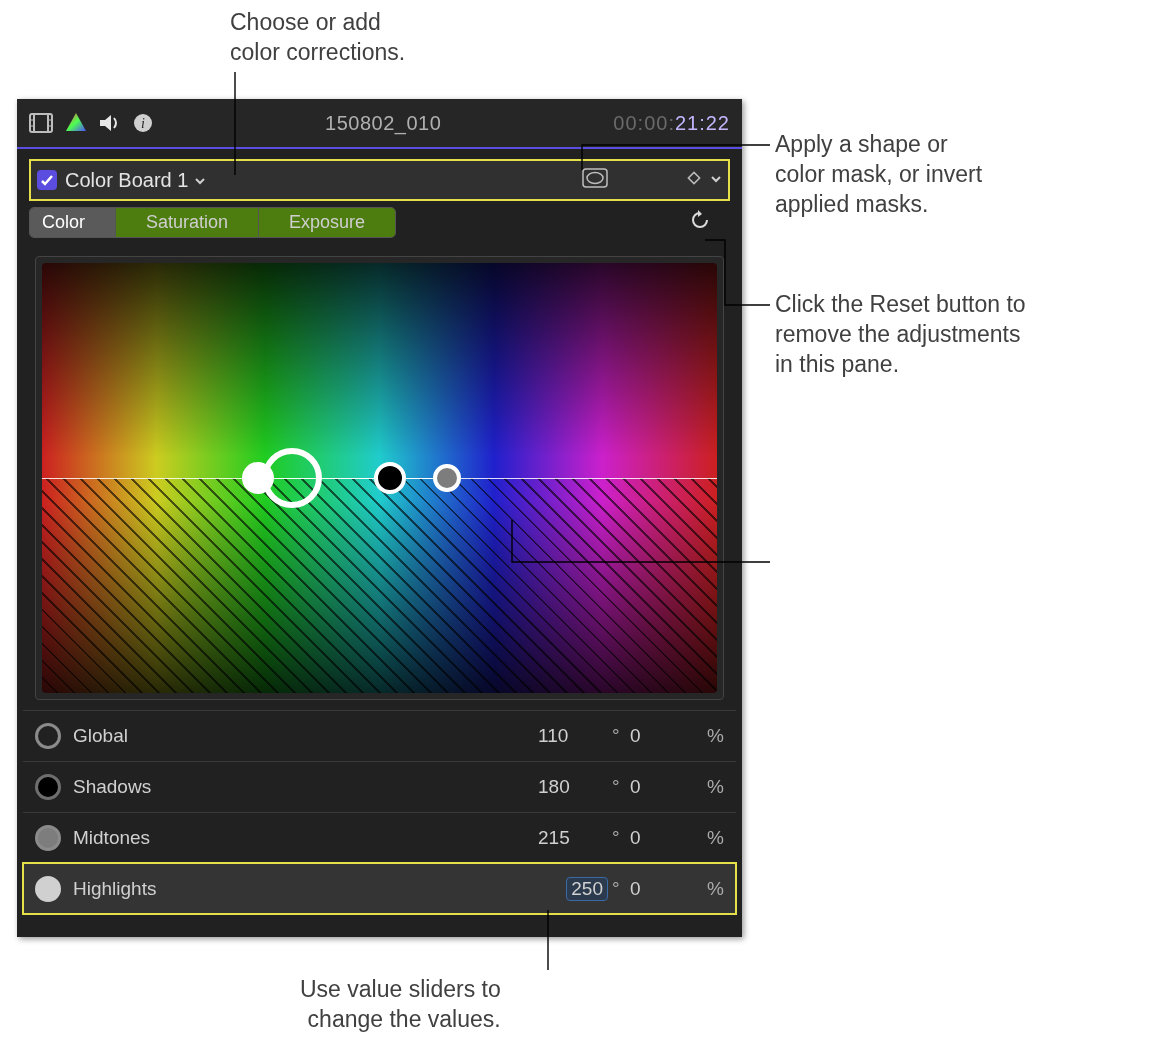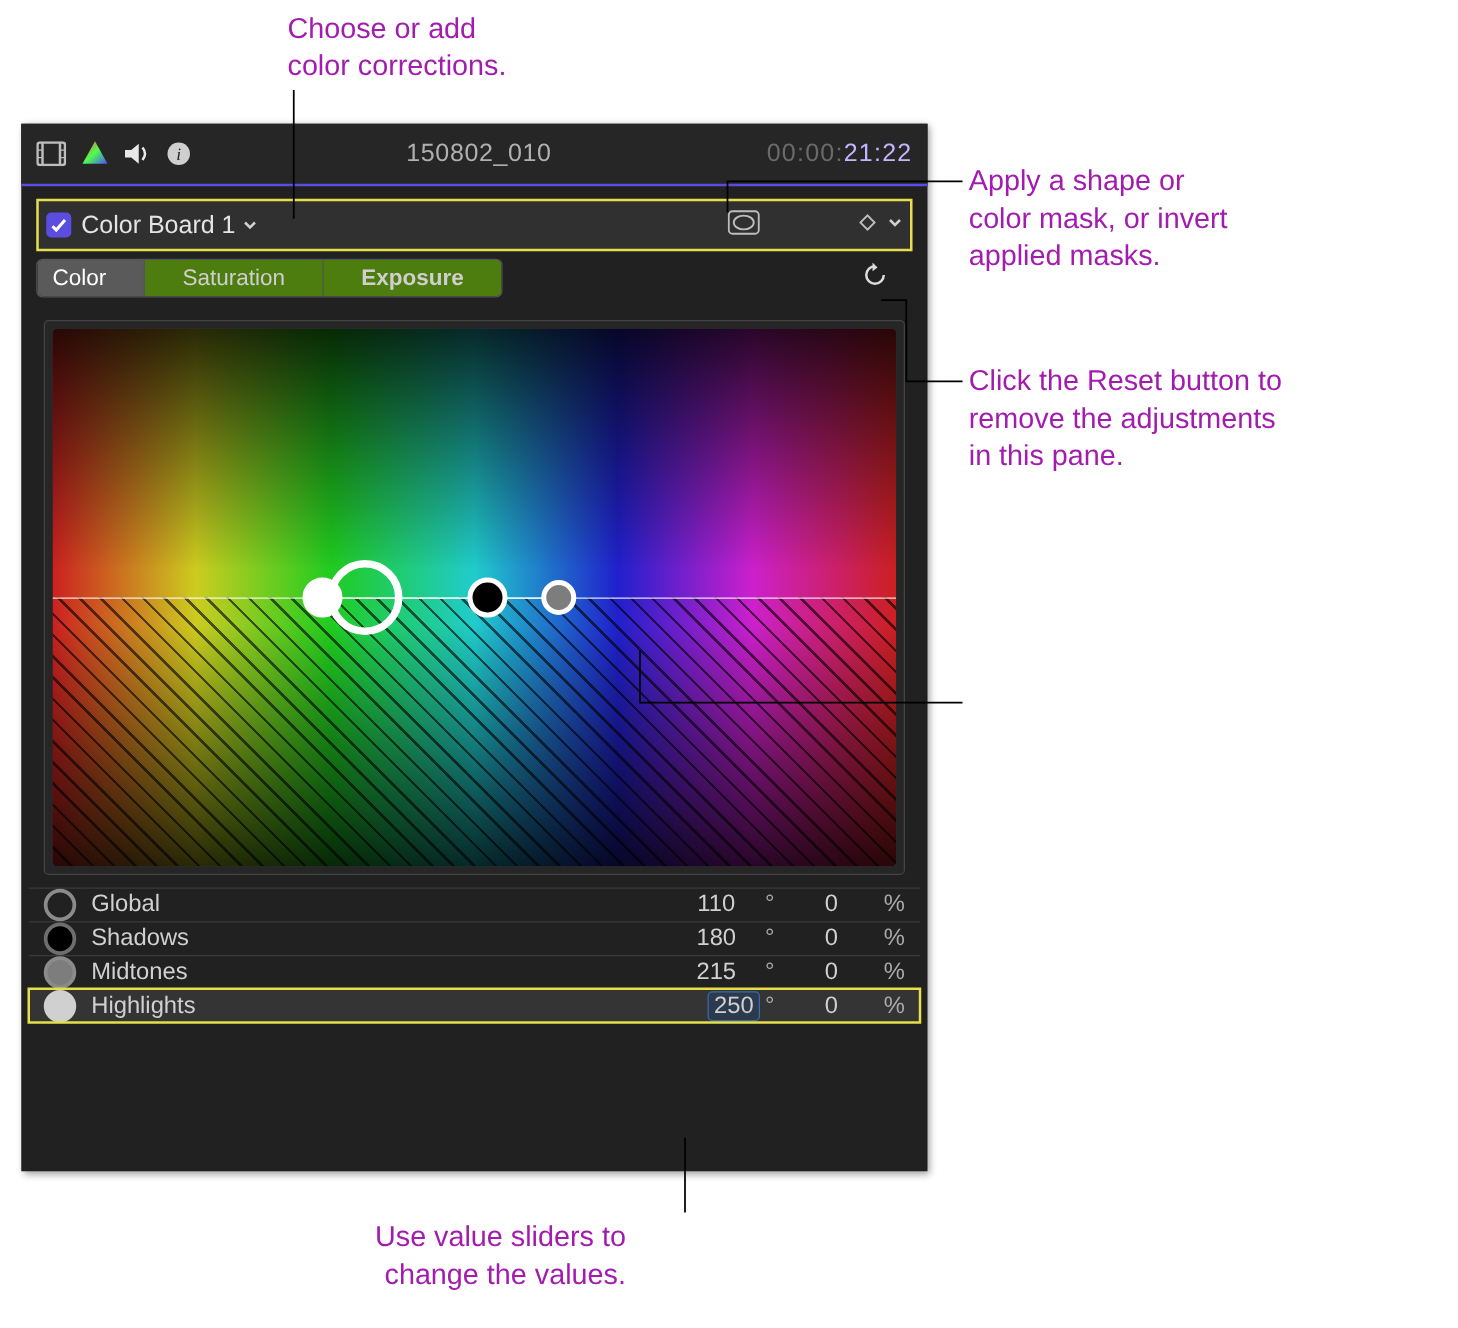--- a/index.html
+++ b/index.html
@@ -10,21 +10,21 @@
     width: 1166px;
     height: 1062px;
   }
   .stage {
     position: relative;
     width: 1166px;
     height: 1062px;
   }
   .callout {
     position: absolute;
-    color: #a21caf;
+    color: #404040;
     font-size: 23px;
     line-height: 1.3;
     font-weight: 400;
   }
   .callout .line { white-space: pre; }
 
   .panel {
     position: absolute;
     left: 17px;
     top: 99px;
@@ -85,21 +85,21 @@
     overflow: hidden;
     border: 1px solid #555;
   }
   .tab {
     padding: 4px 30px;
     font-size: 18px;
     background: #4d7c0f;
     color: #cfcfcf;
     border-right: 1px solid #555;
   }
-  .tab:last-child { border-right: none; font-weight: bold; }
+  .tab:last-child { border-right: none; }
   .tab.active { background: #5a5a5a; color: #fff; padding-left: 12px; }
   .tab-row .reset {
     margin-left: auto;
     margin-right: 20px;
     color: #cdcdcd;
     font-size: 22px;
   }
 
   
   .board-wrap {
@@ -148,40 +148,40 @@
   .puck.midtones  { left: 60%;  width: 28px; height: 28px; background: #7d7d7d; }
   .puck-line {
     position: absolute; top: 50%; height: 0;
     border-top: 1.5px solid rgba(255,255,255,0.9);
   }
 
   
   .rows { margin: 8px 6px 0 6px; }
   .vrow {
     display: flex; align-items: center;
-    padding: 0 12px;
+    padding: 12px 12px;
     font-size: 19px;
     color: #d0d0d0;
     border-top: 1px solid #3a3a3a;
   }
   .vrow.highlighted{
     background: #343434;
     outline: 2px solid #e5df4a;
     outline-offset: -1px;
   }
   .swatch {
     width: 26px; height: 26px; border-radius: 50%;
     border: 3px solid #8b8b8b; margin-right: 12px; box-sizing: border-box;
   }
   .swatch.global    { background: transparent; }
   .swatch.shadows   { background: #000; border-color: #6e6e6e; }
   .swatch.midtones  { background: #7d7d7d; }
   .swatch.highlights{ background: #d0d0d0; border-color: #d0d0d0; }
   .vrow .name { flex: 1; }
-  .vrow .deg, .vrow .pct { width: 70px; text-align: center; }
+  .vrow .deg, .vrow .pct { width: 70px; text-align: left; }
   .vrow .degmark { width: 18px; text-align: left; padding-left: 4px; color: #aaa; }
   .vrow .pctmark { width: 24px; text-align: right; color: #aaa; }
   .deg.sel {
     border: 1px solid #3a6aa8; border-radius: 4px; padding: 0 4px;
     background: #2c3a4d;
     width: auto;
   }
 
   
   svg.leaders {

